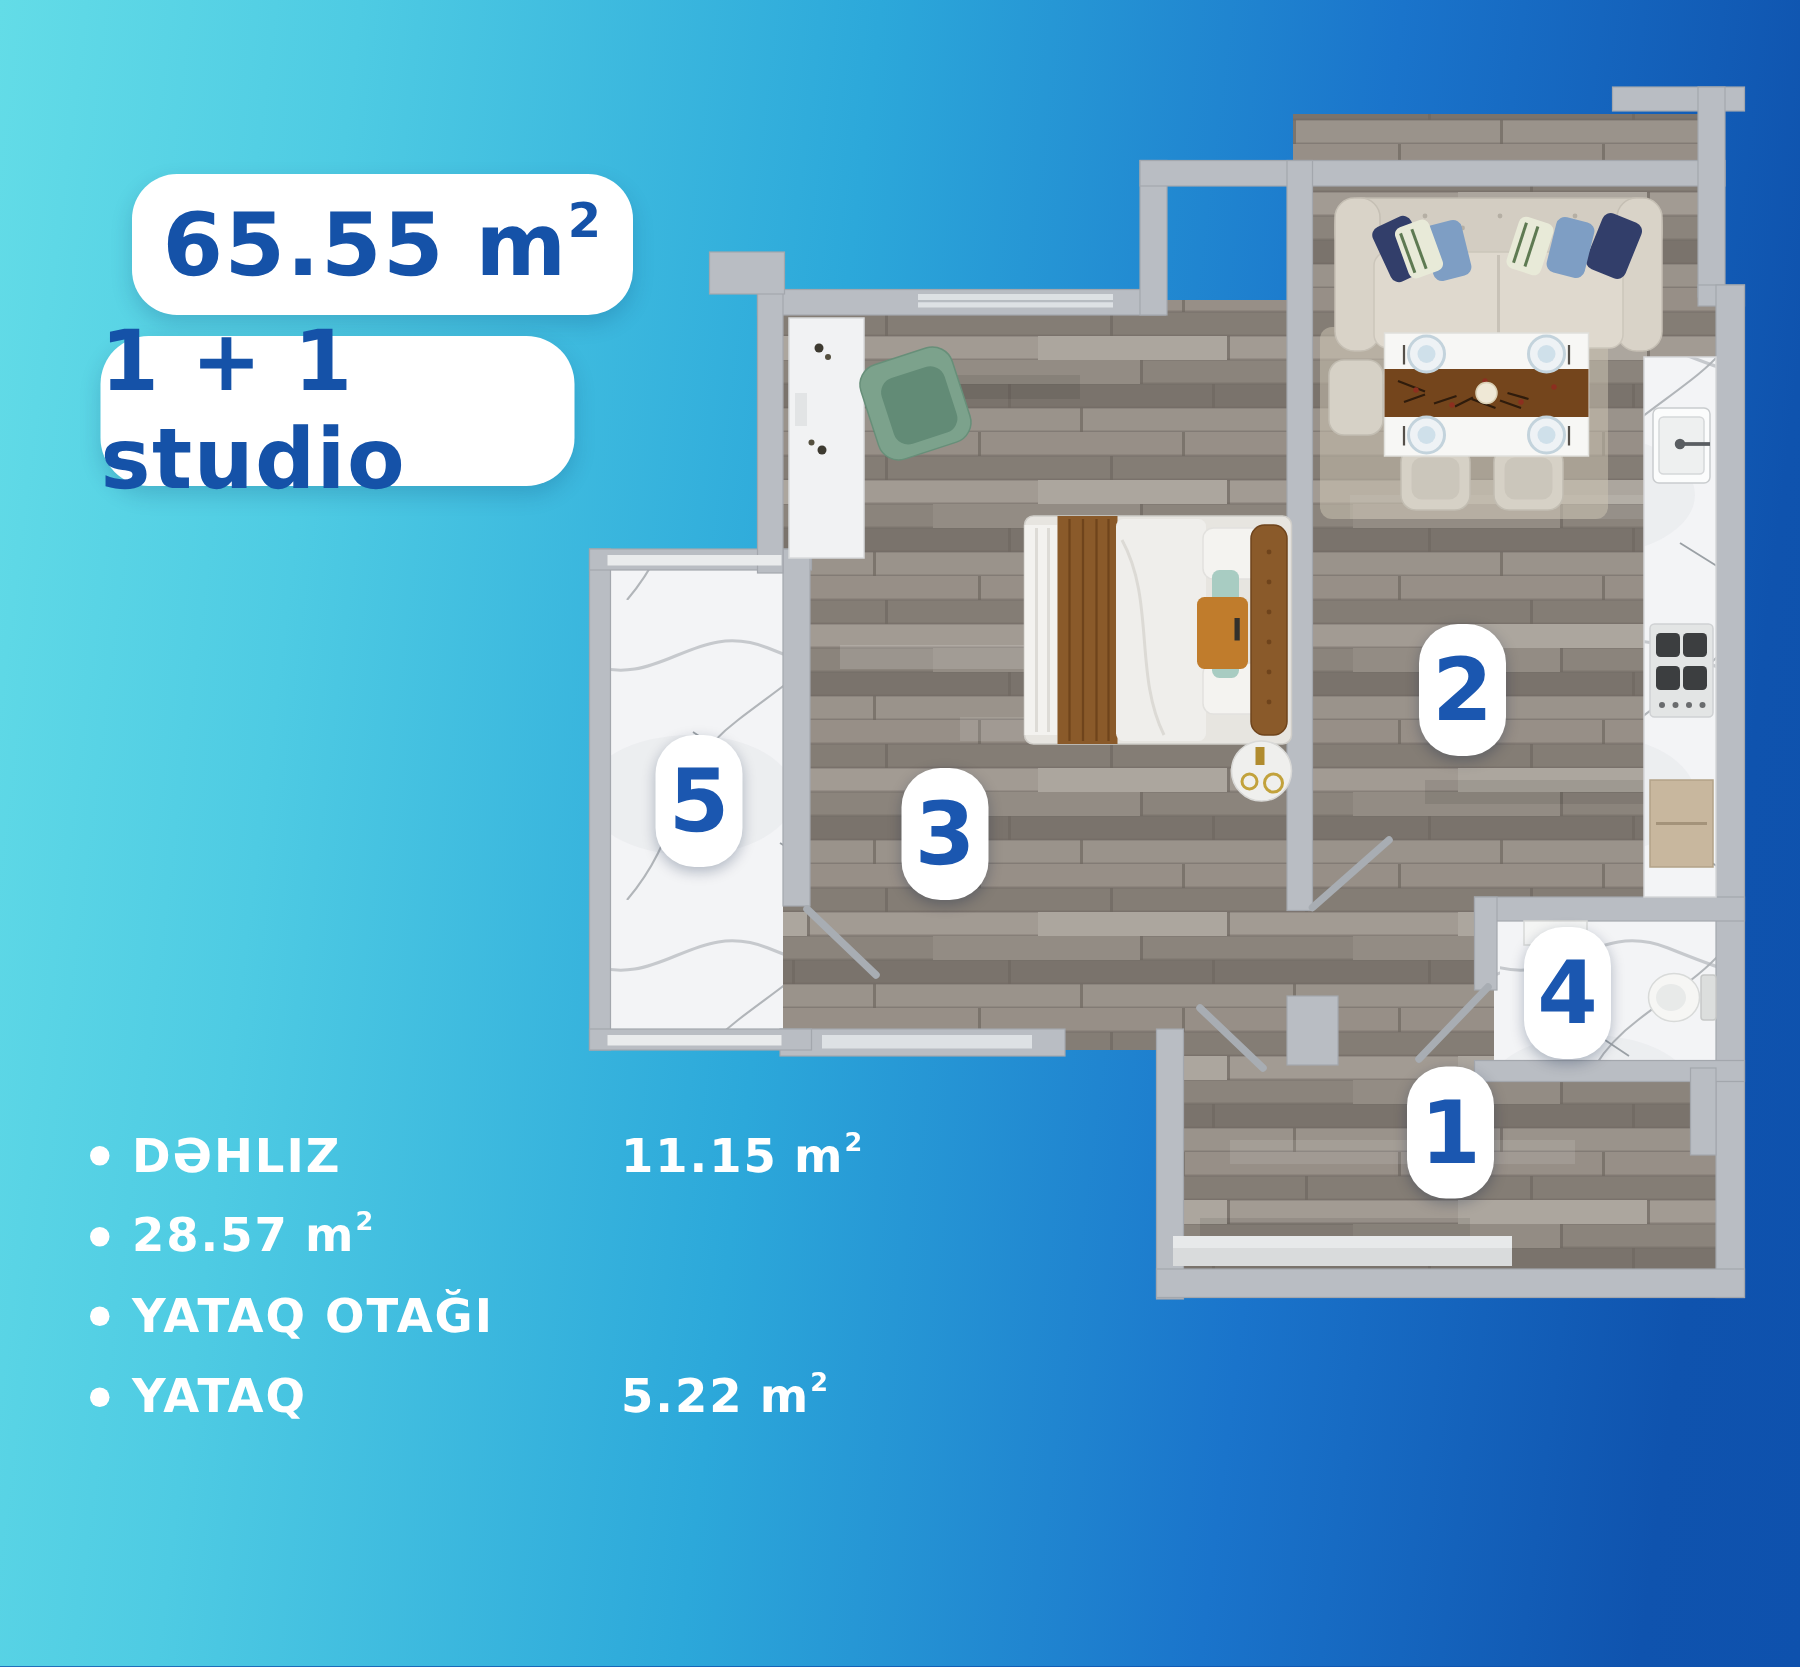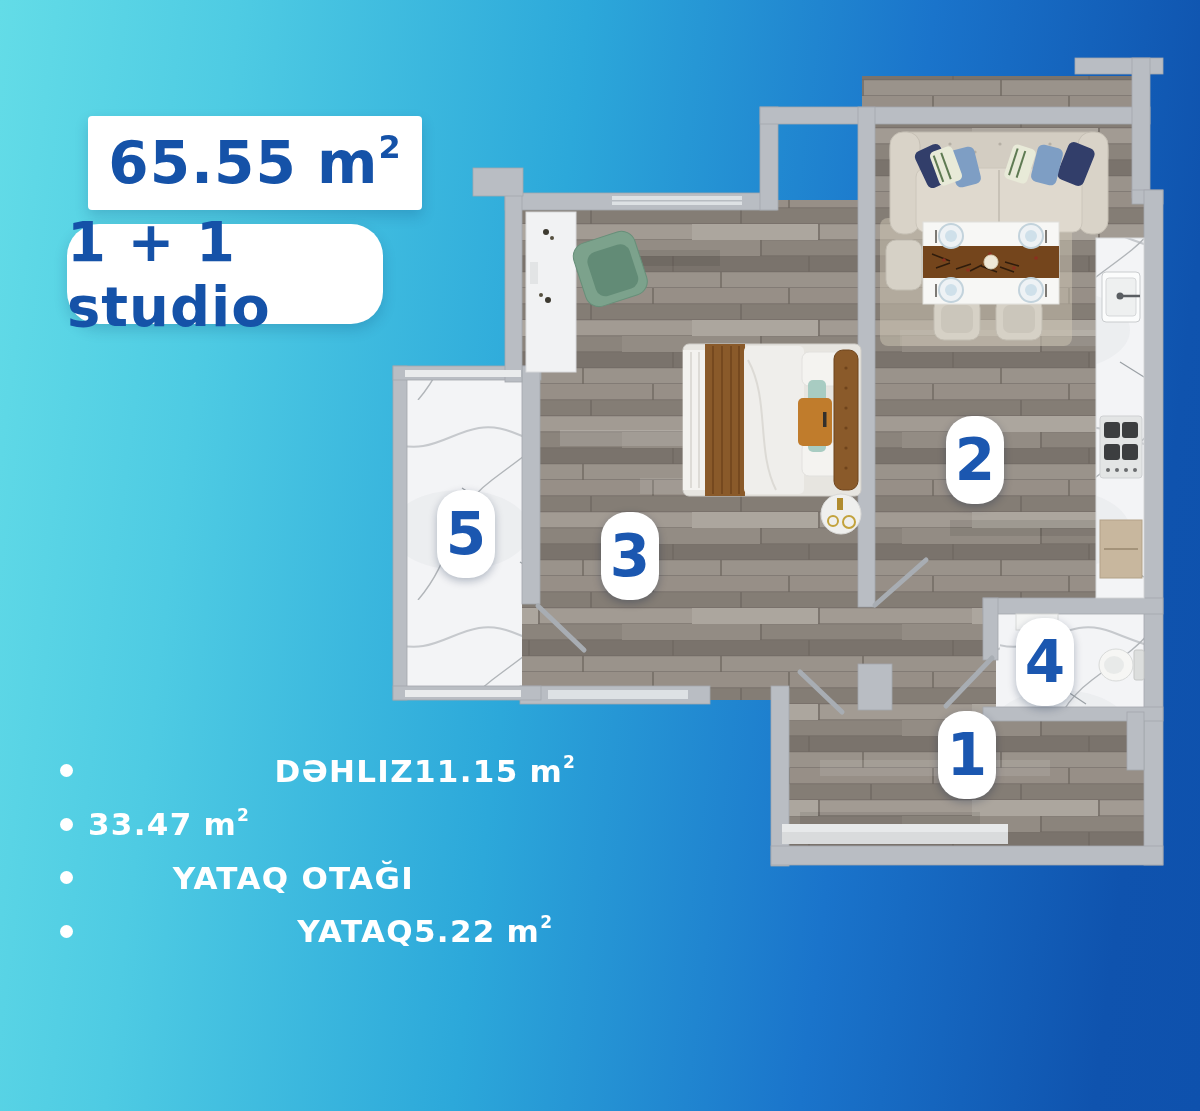--- a/index.html
+++ b/index.html
@@ -6,31 +6,31 @@
   .canvas{
     position:relative;width:1200px;height:1111px;overflow:hidden;
     background:linear-gradient(97deg,#63dce7 0%,#4ecbe3 18%,#2ca8da 44%,#1a74cb 70%,#0f53ae 92%,#0e51ad 100%);
     font-family:"DejaVu Sans","Liberation Sans",sans-serif;
   }
   .plan-svg{position:absolute;left:0;top:0;}
   .badge{
     position:absolute;background:#ffffff;display:flex;align-items:center;justify-content:center;
     color:#1552a8;font-weight:bold;box-shadow:0 6px 14px rgba(0,40,90,.18);
   }
-  .area-badge{left:88px;top:116px;width:334px;height:94px;border-radius:4px;font-size:58px;letter-spacing:1px;}
+  .area-badge{left:88px;top:116px;width:334px;height:94px;border-radius:30px;font-size:58px;letter-spacing:1px;}
   .type-badge{left:67px;top:224px;width:316px;height:100px;border-radius:32px;font-size:56px;letter-spacing:1px;}
   .unit{white-space:nowrap;}
   .unit sup{font-size:.55em;position:relative;top:-.15em;}
   .sp{display:inline-block;width:.35em;}
   .room-marker{
     position:absolute;width:58px;height:88px;background:#ffffff;border-radius:26px;
     display:flex;align-items:center;justify-content:center;
     color:#1b57b0;font-size:58px;font-weight:bold;box-shadow:0 3px 9px rgba(0,25,60,.28);
   }
-  .legend{position:absolute;left:60px;top:744px;margin:0;padding:0;list-style:none;text-align:right;}
+  .legend{position:absolute;left:60px;top:744px;margin:0;padding:0;list-style:none;}
   .legend li{display:flex;align-items:center;height:53.5px;color:#ffffff;font-weight:bold;font-size:31px;letter-spacing:1.3px;}
   .dot{width:13px;height:13px;border-radius:50%;background:#ffffff;margin-right:15px;flex:none;}
   .lname{width:326px;flex:none;}
   .lval{white-space:nowrap;}
 </style>
 </head>
 <body>
 
 <div class="canvas">
 
@@ -324,21 +324,21 @@
   </div>
 
   <ul class="legend">
     <li>
       <span class="dot"></span>
       <span class="lname">DƏHLIZ</span>
       <span class="lval"><span>11.15</span><span class="sp"></span><span class="unit"><span>m</span><sup>2</sup></span></span>
     </li>
     <li>
       <span class="dot"></span>
-      <span class="lval"><span>33.47</span><span class="sp"></span><span class="unit"><span>m</span><sup>2</sup></span></span>
+      <span class="lval"><span>28.57</span><span class="sp"></span><span class="unit"><span>m</span><sup>2</sup></span></span>
     </li>
     <li>
       <span class="dot"></span>
       <span class="lname">YATAQ OTAĞI</span>
     </li>
     <li>
       <span class="dot"></span>
       <span class="lname">YATAQ</span>
       <span class="lval"><span>5.22</span><span class="sp"></span><span class="unit"><span>m</span><sup>2</sup></span></span>
     </li>

